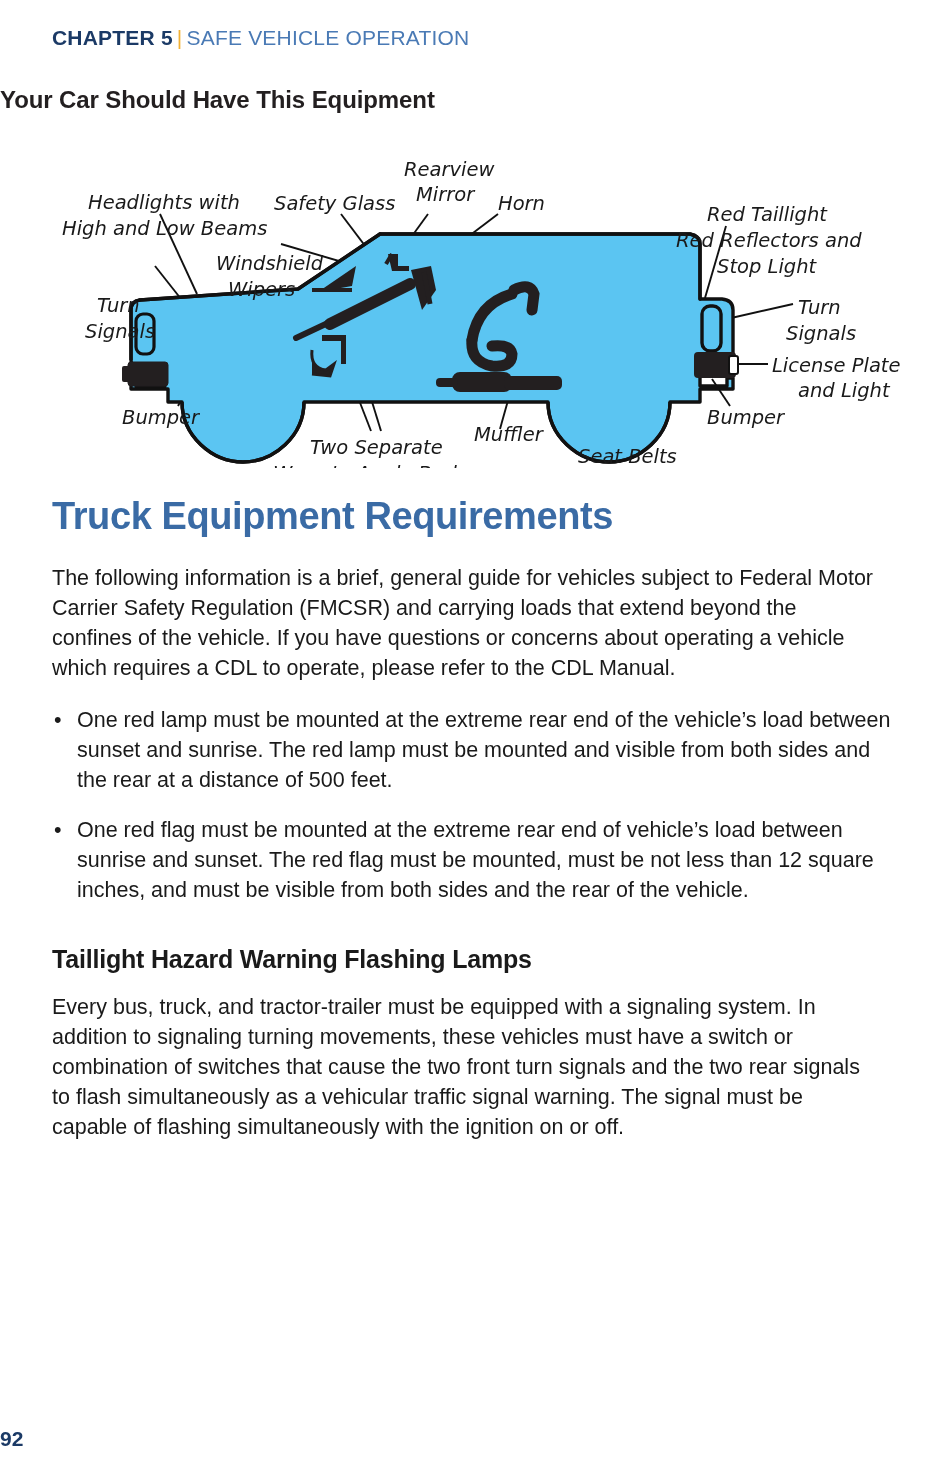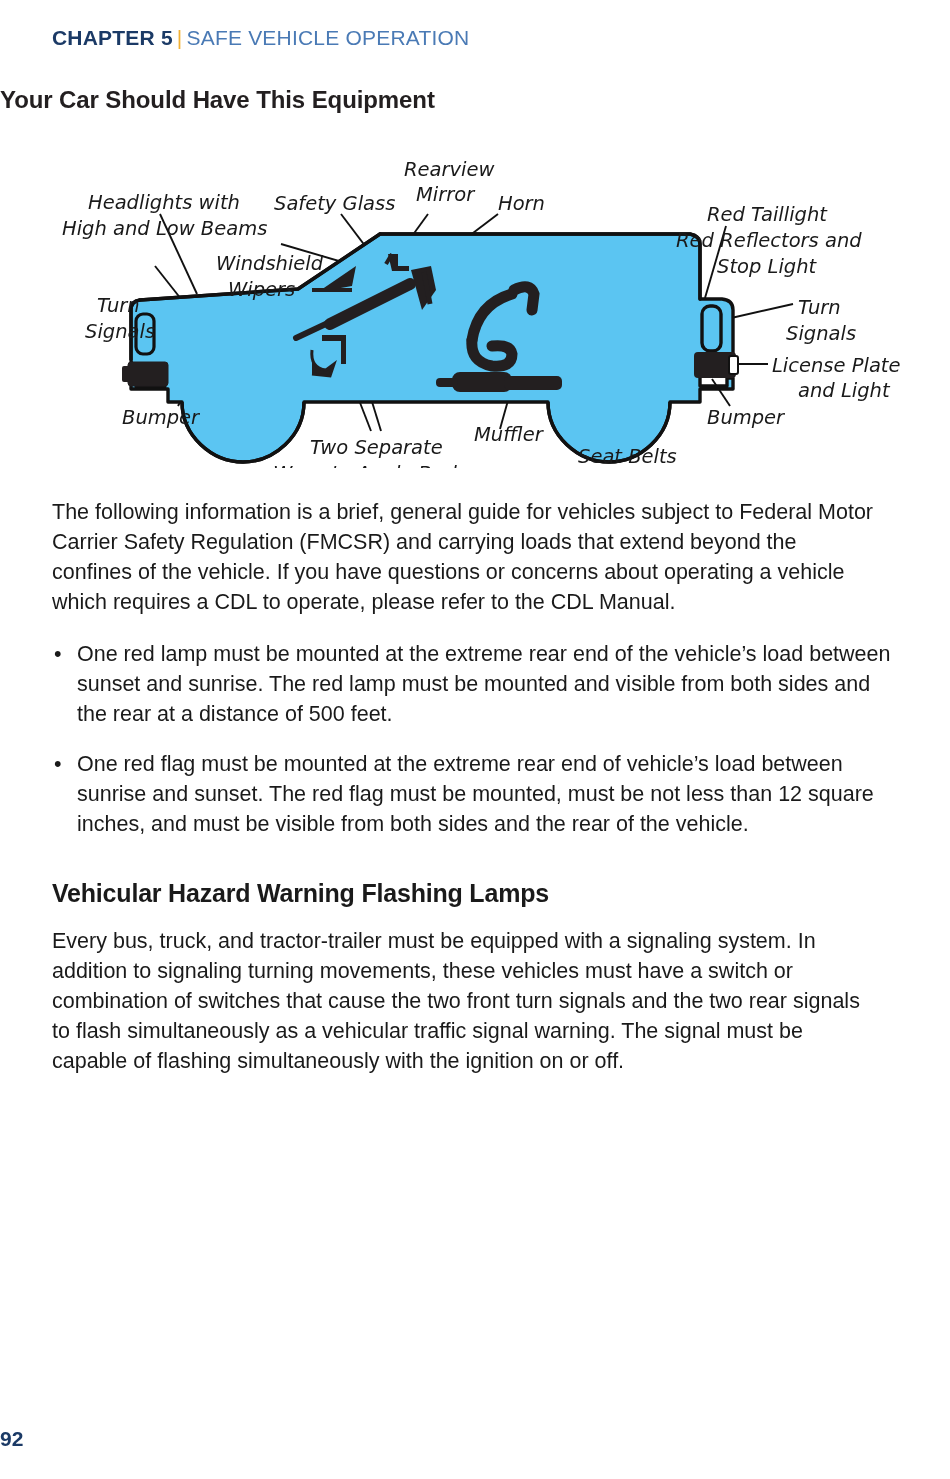--- a/index.html
+++ b/index.html
@@ -312,35 +312,36 @@
       <text class="diag-label" x="310" y="340">Two Separate</text>
       <text class="diag-label" x="273" y="366">Ways to Apply Brakes</text>
 
       <text class="diag-label" x="474" y="327">Muffler</text>
       <text class="diag-label" x="578" y="349">Seat Belts</text>
     </svg>
   </div>
 
   <div class="content">
 
+    <h1 class="section-title">Truck Equipment Requirements</h1>
 
     <p class="body-text">The following information is a brief, general guide for vehicles subject to Federal Motor Carrier Safety Regulation (FMCSR) and carrying loads that extend beyond the confines of the vehicle. If you have questions or concerns about operating a vehicle which requires a CDL to operate, please refer to the CDL Manual.</p>
 
 
     <ul class="bullets">
       <li>
         <span class="bullet-dot">•</span>
         <span>One red lamp must be mounted at the extreme rear end of the vehicle’s load between sunset and sunrise. The red lamp must be mounted and visible from both sides and the rear at a distance of 500 feet.</span>
       </li>
       <li>
         <span class="bullet-dot">•</span>
         <span>One red flag must be mounted at the extreme rear end of vehicle’s load between sunrise and sunset. The red flag must be mounted, must be not less than 12 square inches, and must be visible from both sides and the rear of the vehicle.</span>
       </li>
     </ul>
 
-    <h2 class="sub-title">Vehicular Hazard Warning Flashing Lamps</h2>
+    <h2 class="sub-title">Taillight Hazard Warning Flashing Lamps</h2>
 
     <p class="body-text">Every bus, truck, and tractor-trailer must be equipped with a signaling system. In addition to signaling turning movements, these vehicles must have a switch or combination of switches that cause the two front turn signals and the two rear signals to flash simultaneously as a vehicular traffic signal warning. The signal must be capable of flashing simultaneously with the ignition on or off.</p>
   </div>
 
   <div class="page-number">92</div>
 
 </div>
 
 </body></html>

